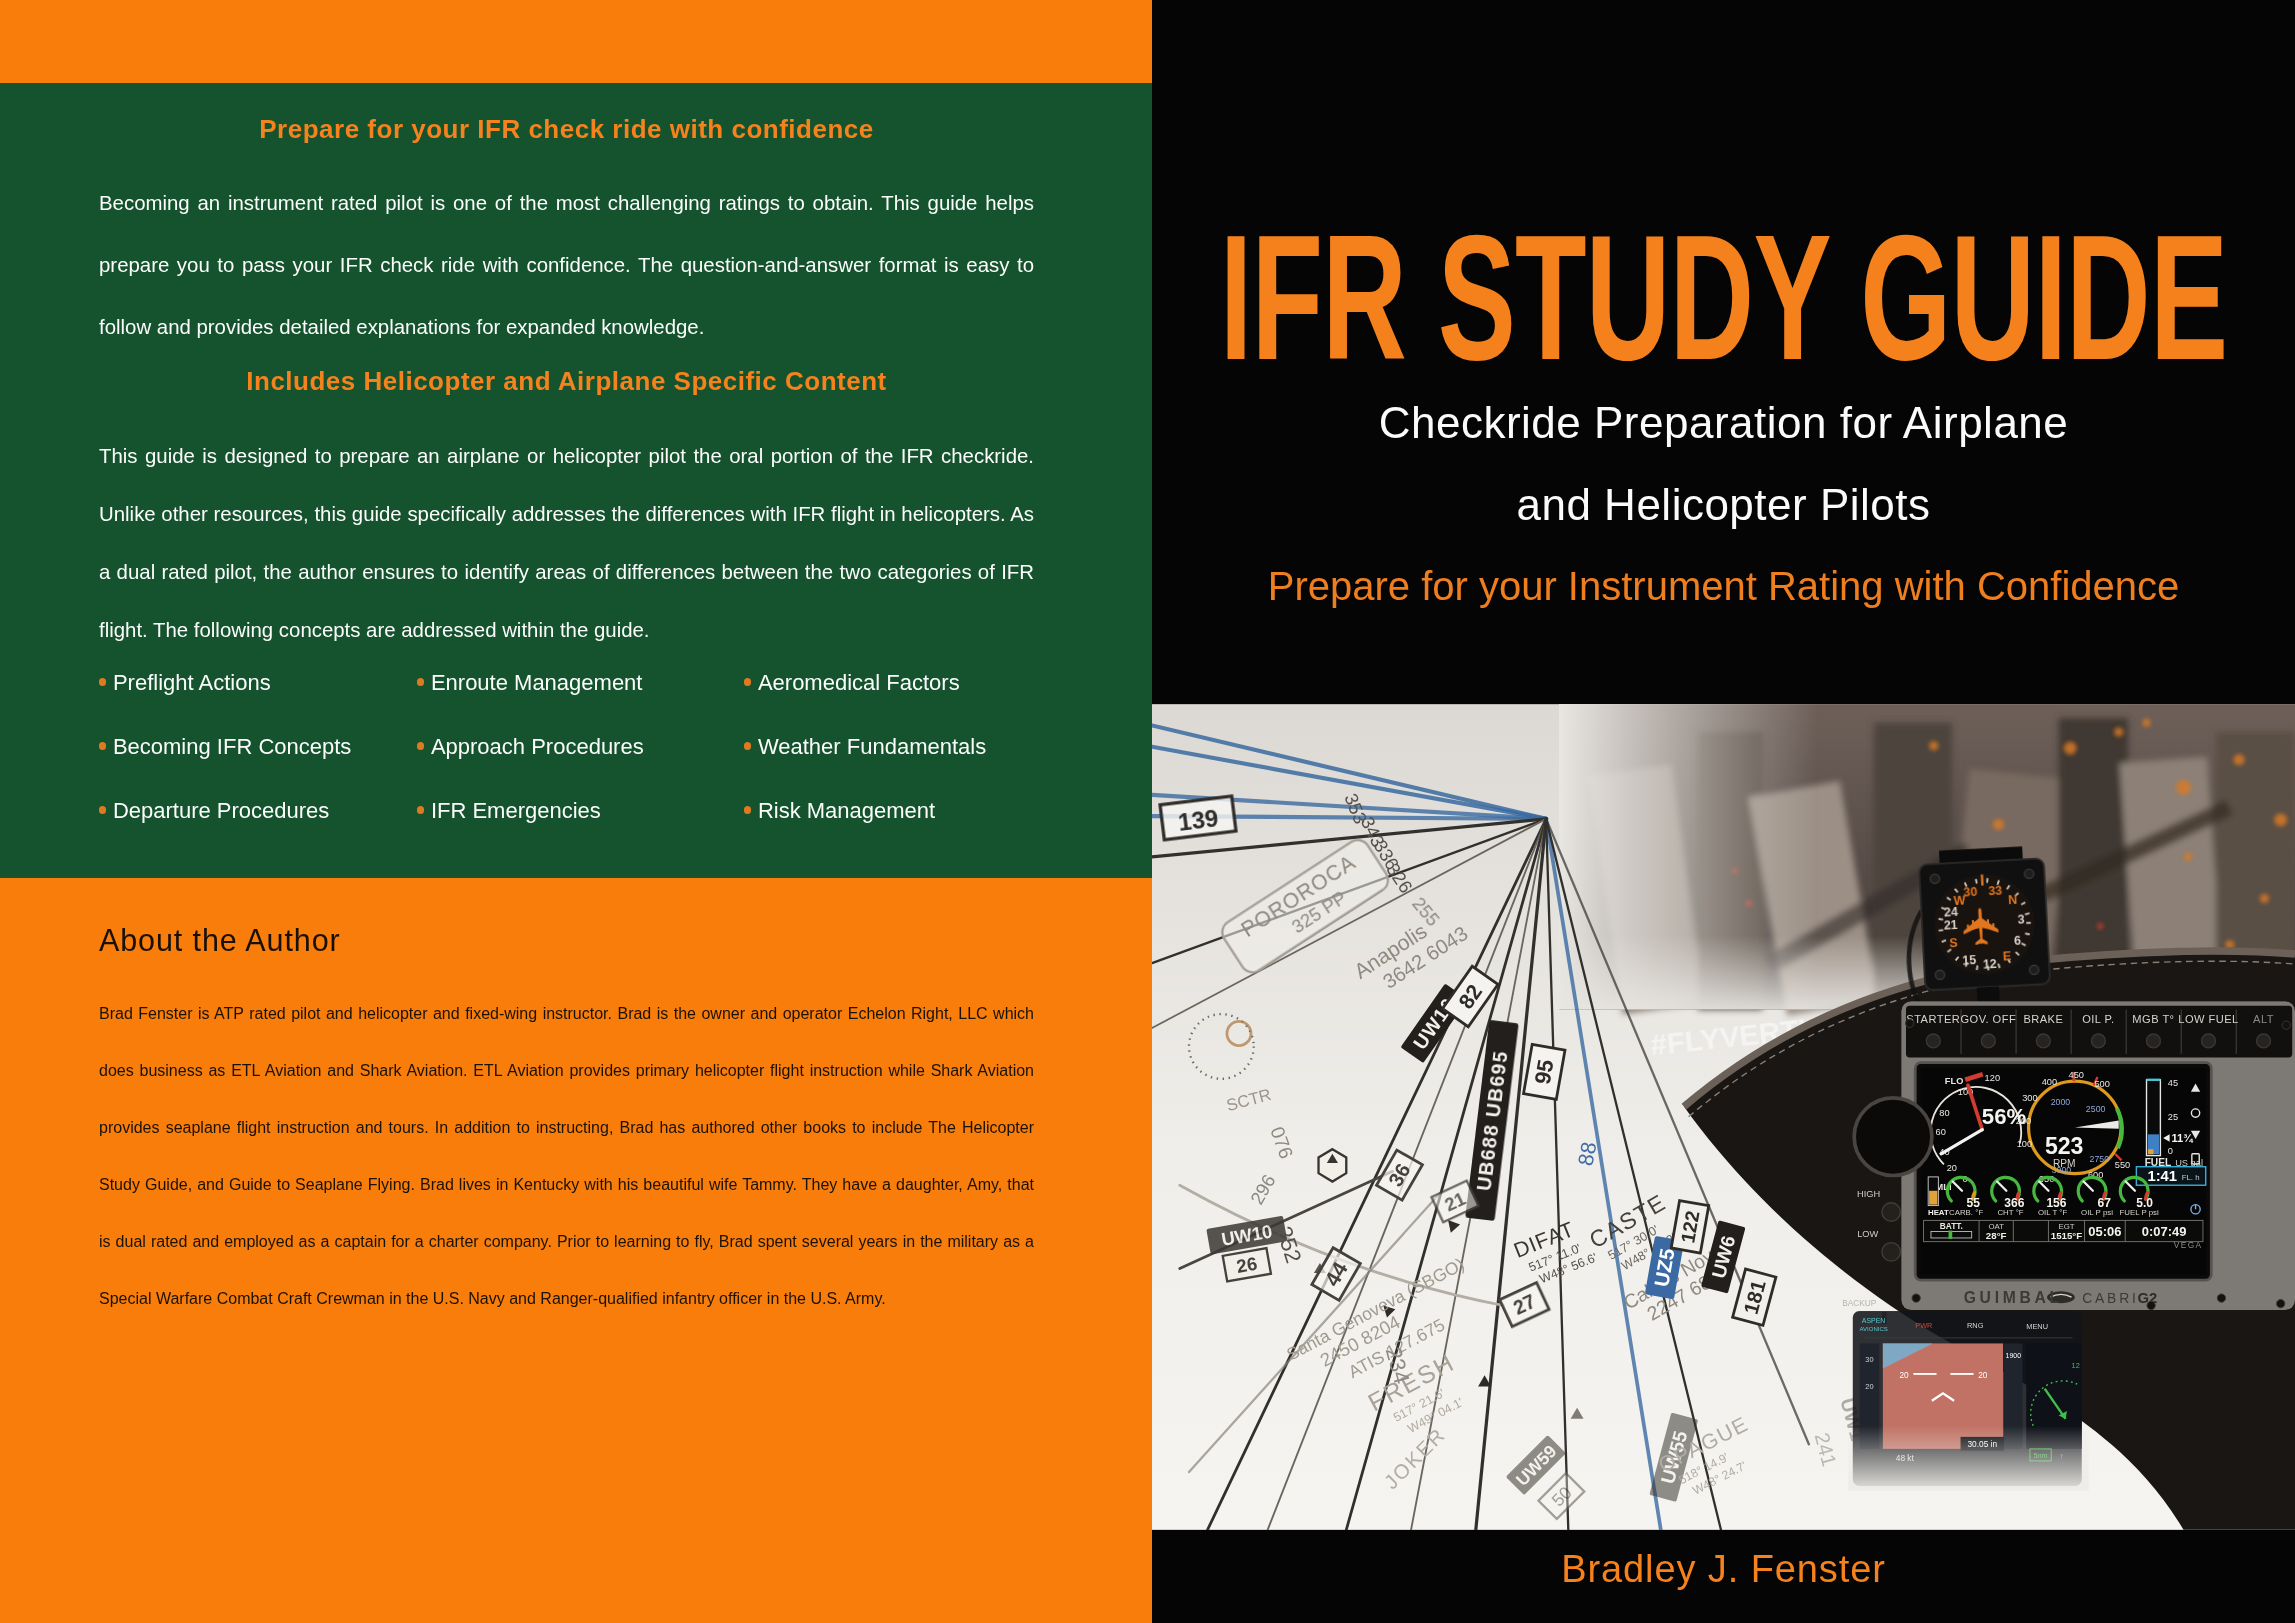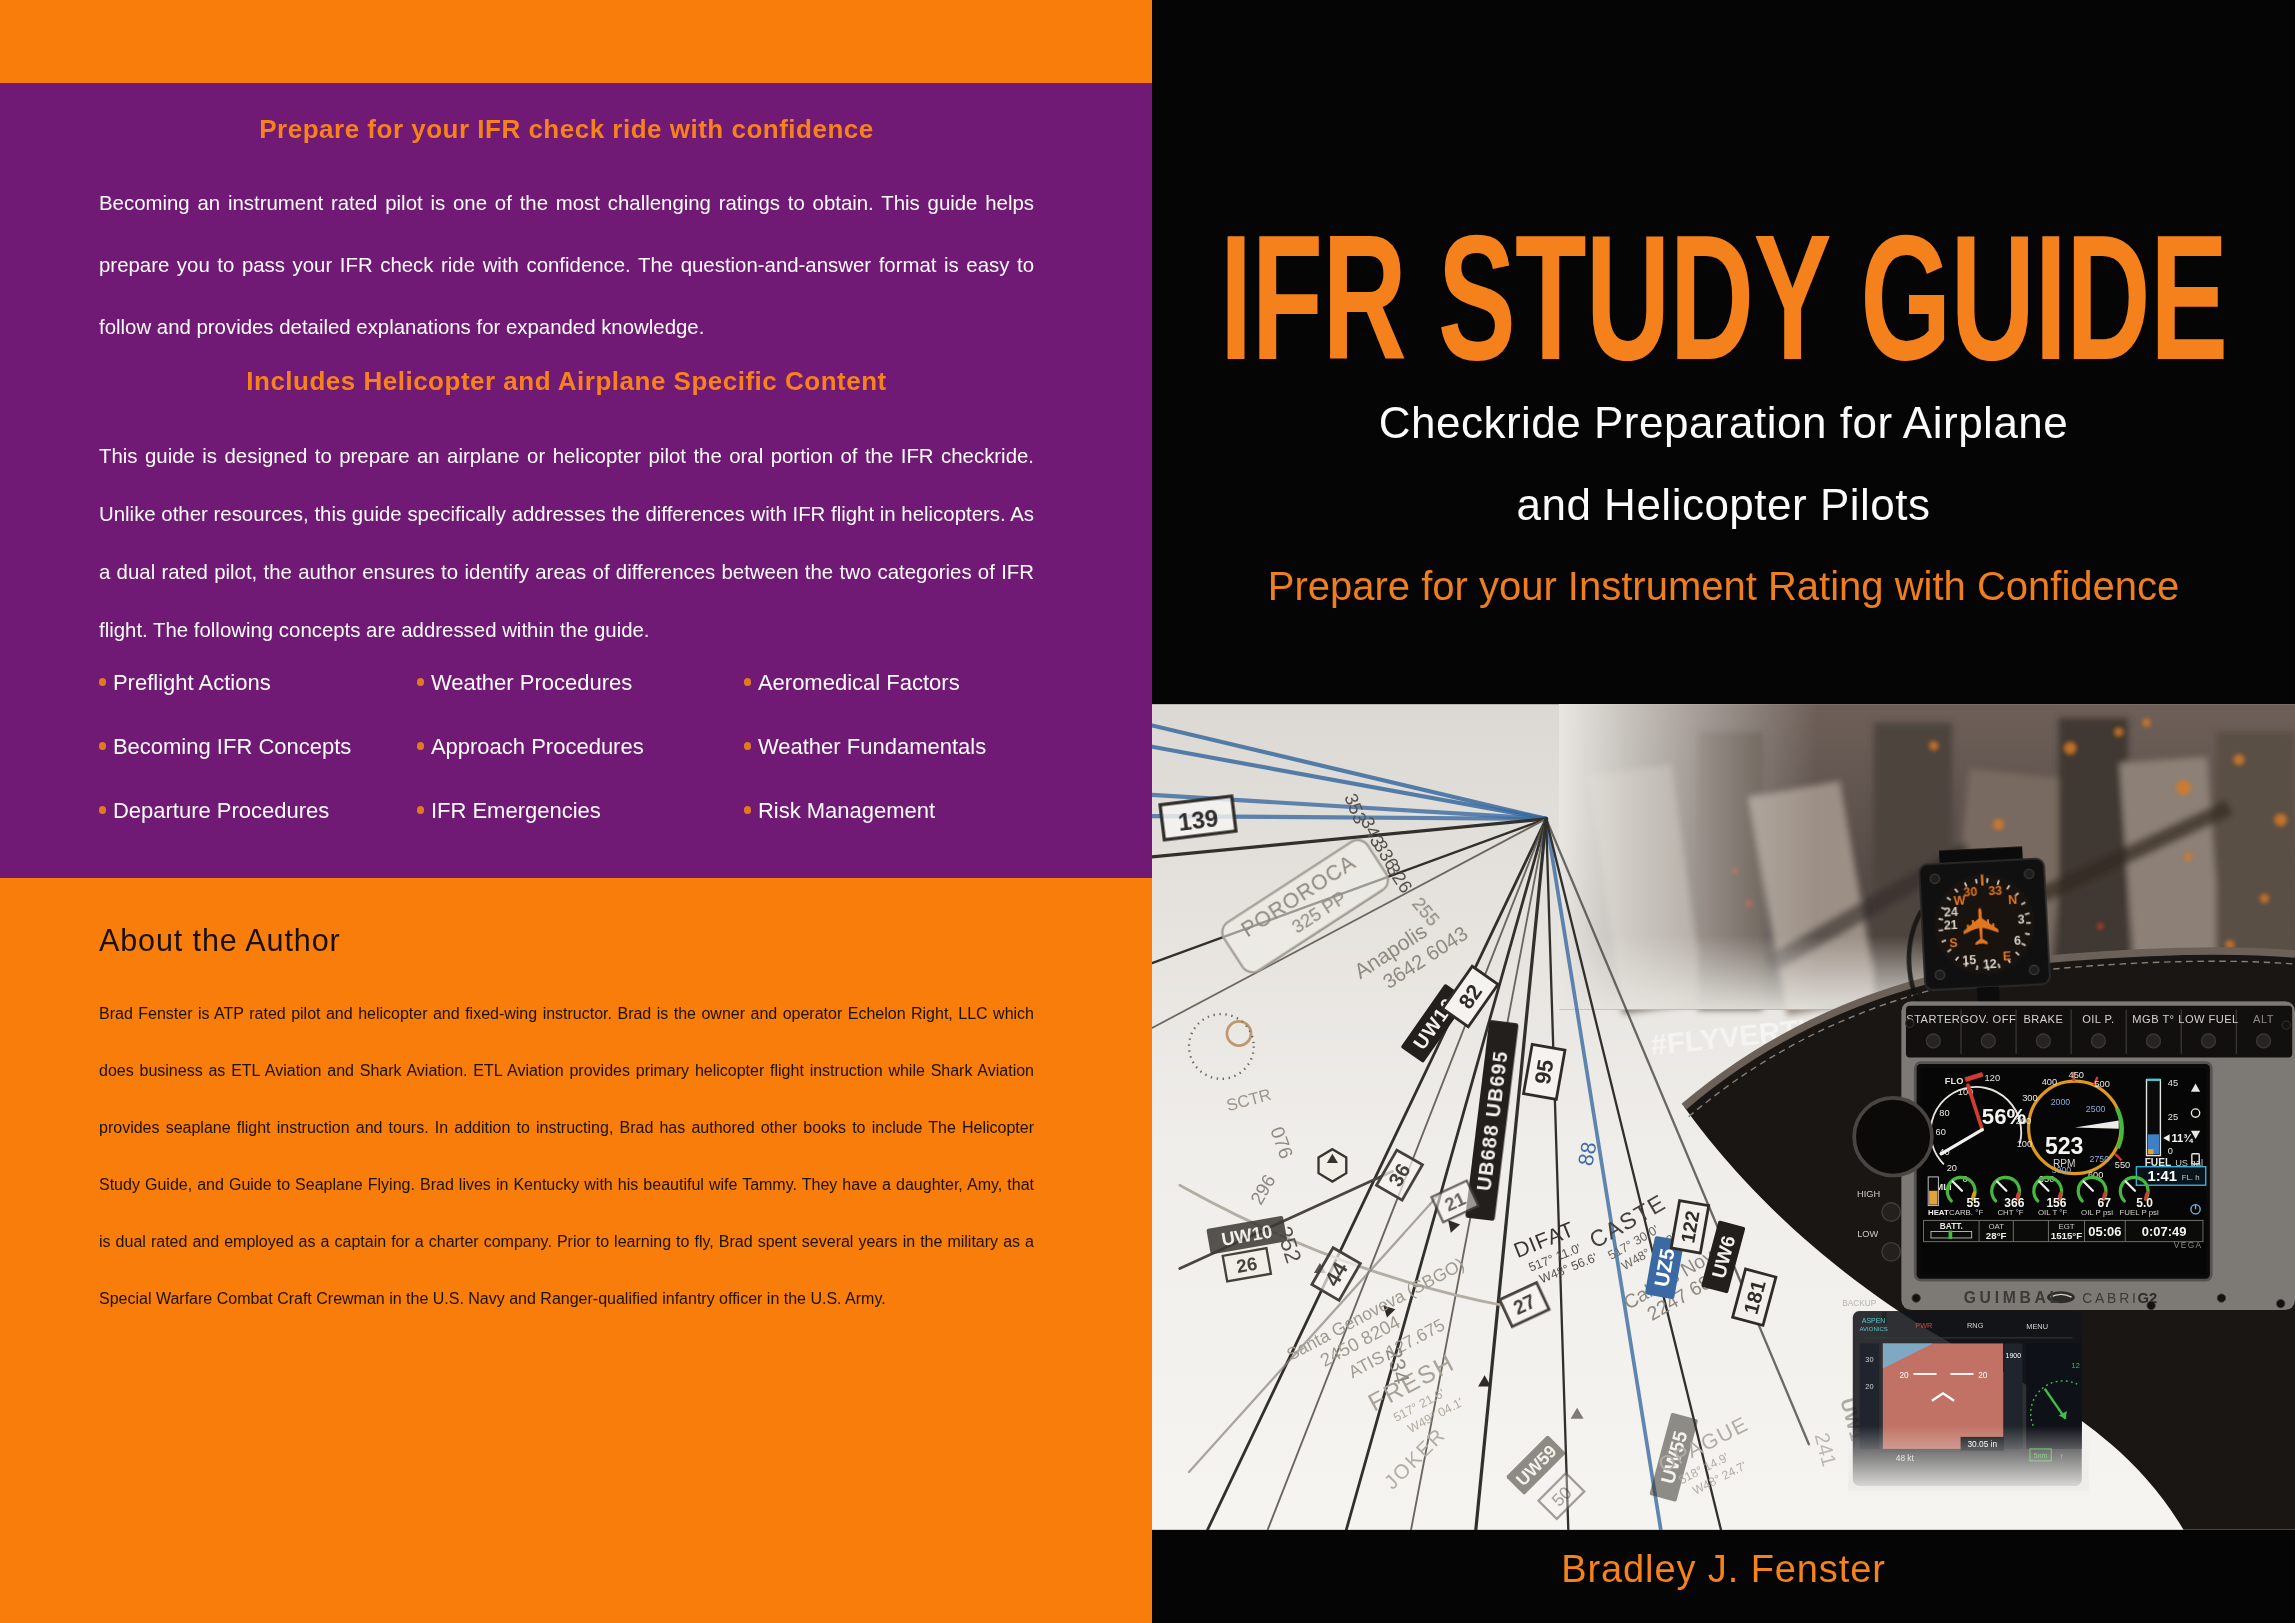--- a/index.html
+++ b/index.html
@@ -1,19 +1,19 @@
 <!DOCTYPE html>
 <html style="font-size:7.4px"><head>
 <meta charset="utf-8">
 <style>
   html,body{margin:0;padding:0;background:#000;}
   body{width:2295px;height:1623px;position:relative;font-family:"Liberation Sans",sans-serif;overflow:hidden;}
   .abs{position:absolute;}
   
-  #back{left:0;top:0;width:1152px;height:1410px;background:#701a75;}
+  #back{left:0;top:0;width:1152px;height:1410px;background:#14532d;}
   #back-topband{left:0;top:0;width:1152px;height:83px;background:#f87d0a;}
   #back-orange{left:0;top:878px;width:1152px;height:745px;background:#f87d0a;}
   .bhead{left:99px;width:935px;text-align:center;color:#f5821c;font-size:26px;font-weight:bold;letter-spacing:0.5px;}
   .bpara{left:99px;width:935px;color:#fdfdfd;font-size:20.4px;line-height:62px;text-align:justify;}
   #bullets{left:99px;top:670px;width:953px;display:grid;grid-template-columns:318px 327px 309px;grid-auto-rows:64px;}
   .bullet{display:flex;align-items:flex-start;color:#fdfdfd;font-size:22px;}
   .dot{width:7.4px;height:7.4px;border-radius:50%;background:#e07a1e;margin:8.3px 6.5px 0 0;flex:0 0 auto;}
   #about-h{left:99px;top:923px;color:#181007;font-size:30.5px;letter-spacing:0.9px;}
   #about-p{left:99px;top:985px;width:935px;color:#1a1206;font-size:16px;line-height:57px;text-align:justify;}
   
@@ -37,21 +37,21 @@
   <div class="abs bpara" style="top:172px;">Becoming an instrument rated pilot is one of the most challenging ratings to obtain.  This guide helps prepare you to pass your IFR check ride with confidence.  The question-and-answer format is easy to follow and provides detailed explanations for expanded knowledge.</div>
   <div class="abs bhead" style="top:366px;">Includes Helicopter and Airplane Specific Content</div>
   <div class="abs bpara" style="top:427px;line-height:58px;">This guide is designed to prepare an airplane or helicopter pilot the oral portion of the IFR checkride.  Unlike other resources, this guide specifically addresses the  differences with IFR flight in helicopters.  As a dual rated pilot, the author ensures to identify areas of differences between the two categories of IFR flight.   The following concepts are addressed within the guide.</div>
   <div id="bullets" class="abs">
     <div class="bullet">
         <span class="dot"></span>
         <span>Preflight Actions</span>
       </div>
     <div class="bullet">
         <span class="dot"></span>
-        <span>Weather Procedures</span>
+        <span>Enroute Management</span>
       </div>
     <div class="bullet">
         <span class="dot"></span>
         <span>Aeromedical Factors</span>
       </div>
     <div class="bullet">
         <span class="dot"></span>
         <span>Becoming IFR Concepts</span>
       </div>
     <div class="bullet">

